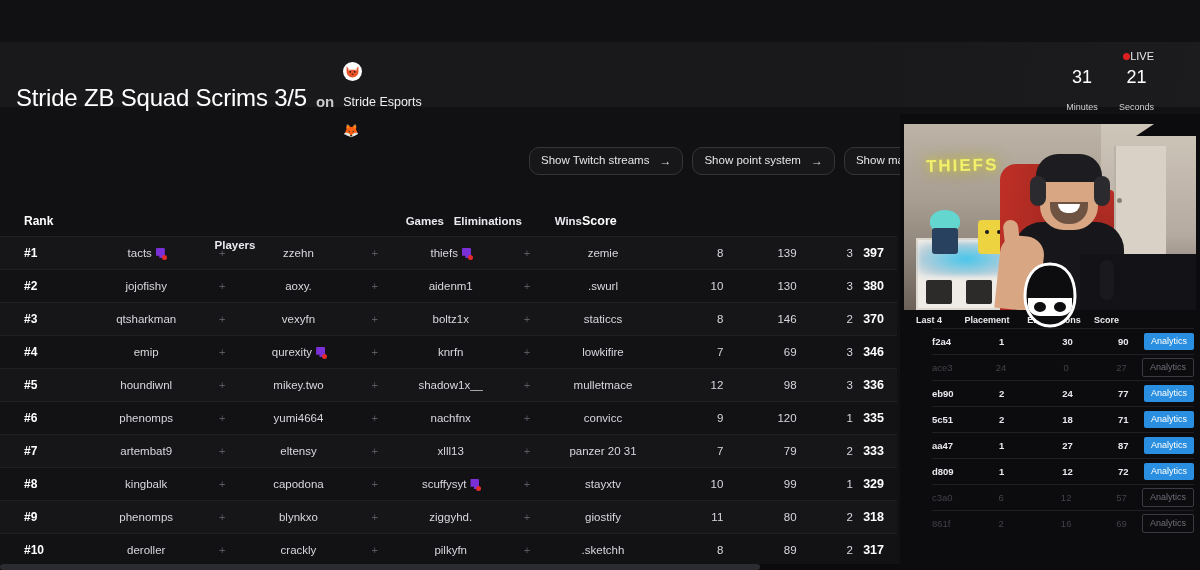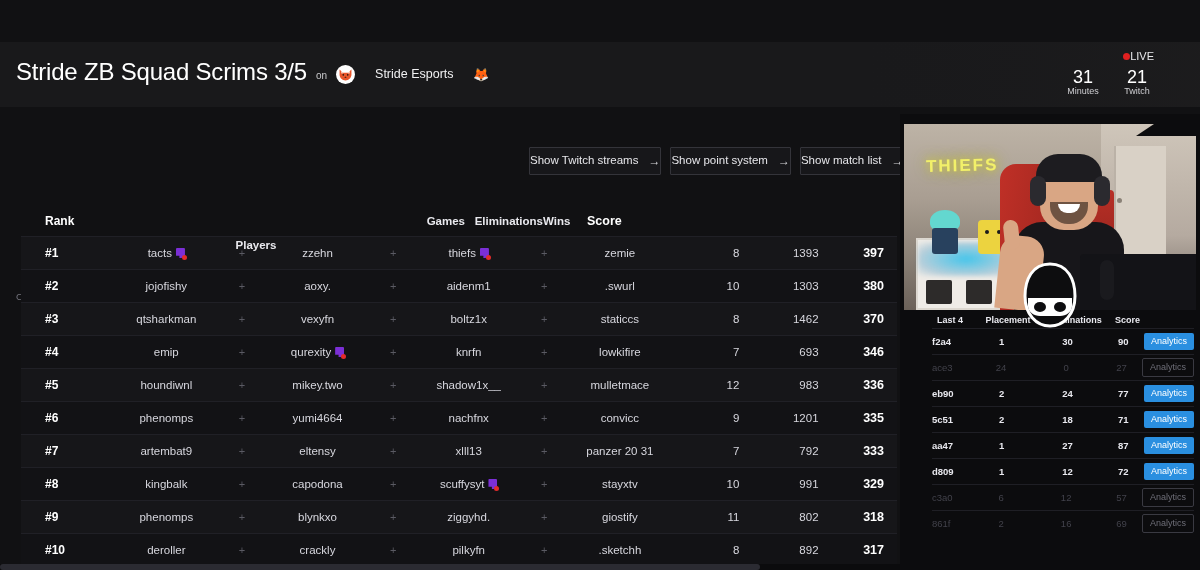--- a/index.html
+++ b/index.html
@@ -38,60 +38,61 @@
     z-index: 5;
   }
   .hero-inner {
     position: absolute; left: 0; top: 0; width: 1200px; height: 65px;
     background: linear-gradient(90deg, #19191b 0%, #19191b 72%, rgba(25,25,27,.97) 100%);
   }
   .hero-row {
     position: absolute; left: 16px; top: 16px; display: flex; align-items: center; gap: 9px;
   }
   .hero-title { font-size: 24px; font-weight: 400; color: #fff; letter-spacing: -.2px; }
-  .hero-on { font-size: 10px; color: #c9c9cc; padding-top: 6px; }
+  .hero-on { font-size: 15px; color: #c9c9cc; padding-top: 6px; font-weight: bold; }
   .org-badge {
-    display: flex; align-items: center; gap: 20px;
+    display: flex; gap: 14px;
     padding-top: 4px;
+    flex-direction: column;
   }
   .org-avatar {
     width: 19px; height: 19px; border-radius: 50%;
     background: #fff; display: flex; align-items: center; justify-content: center;
     font-size: 12px; line-height: 1; overflow: hidden;
   }
   .org-name { font-size: 12.5px; color: #f0f0f2; }
   .org-emoji { font-size: 13px; }
 
   .live-box {
     position: absolute; right: 46px; top: 8px; text-align: center; width: 110px;
   }
   .live-label { font-size: 11px; color: #e9e9ec; display: flex; align-items: center; justify-content: flex-end; }
   .live-dot { width: 7px; height: 7px; border-radius: 50%; background: #e02020; display: inline-block; }
   .countdown { display: flex; justify-content: flex-end; gap: 20px; margin-top: 6px; }
   .cd-cell { text-align: center; min-width: 34px; }
   .cd-num { font-size: 18px; color: #fff; font-weight: 400; line-height: 1; }
-  .cd-unit { font-size: 9px; color: #cfcfd3; margin-top: 0; }
+  .cd-unit { font-size: 9px; color: #cfcfd3; margin-top: 16px; }
 
   
   .body-area {
     position: absolute; left: 0; top: 107px; width: 1200px; height: 463px;
     background: #111113;
   }
   .subtitle {
     position: absolute; left: 16px; top: 12px;
     font-size: 12.5px; color: #eceef0; letter-spacing: .2px;
   }
 
   .action-row {
     position: absolute; left: 529px; top: 40px; display: flex; gap: 9px;
   }
   .ghost-btn {
     background: #17171a; border: 1px solid #34343a; color: #e6e6ea;
     font-size: 11.5px; font-family: inherit;
-    padding: 6px 0; border-radius: 1px; cursor: pointer;
+    padding: 6px 11px; border-radius: 10px; cursor: pointer;
     display: flex; align-items: center; gap: 10px; line-height: 1.2; text-align: right;
   }
   .arrow-ic { font-size: 12px; color: #d6d6da; }
 
   .list-hint {
     position: absolute; left: 16px; top: 184px;
     font-size: 9.5px; color: #75757e;
   }
   .search-wrap { position: absolute; left: 610px; top: 181px; display: flex; align-items: center; gap: 4px; }
   .search-input {
@@ -103,39 +104,39 @@
   .pager { display: flex; gap: 4px; margin-left: 8px; }
   .pg {
     width: 21px; height: 20px; border: 1px solid #34343a; background: #151518;
     color: #d2d2d8; font-size: 10px; font-family: inherit; border-radius: 3px;
     display: flex; align-items: center; justify-content: center; cursor: pointer;
   }
   .pg.active { border-color: #2a8fe0; color: #cfe6f8; background: #15202a; }
   .pg.nav { color: #8d8d96; }
 
   
-  .tbl { position: absolute; left: 0; top: 99px; width: 897px; padding-left: 21px; }
+  .tbl { position: absolute; left: 0; top: 99px; width: 897px; }
   .thead {
     display: flex; align-items: center; height: 30px;
     font-size: 11.5px; font-weight: 700; color: #e9e9ee;
     padding: 0 0 0 0;
   }
   .trow {
     display: flex; align-items: center; height: 33px;
     border-top: 1px solid #202026;
     font-size: 11.5px; color: #d7d7de; cursor: pointer;
   }
   .trow:nth-child(even) { background: #121215; }
   .trow:nth-child(odd)  { background: #161619; }
   .c-rank { width: 100px; padding-left: 24px; font-weight: 700; color: #fff; font-size: 12px; }
   .c-player { width: 108px; text-align: center; }
   .c-plus { width: 54px; text-align: center; color: #5a5a63; font-size: 11px; }
   .c-games { width: 74px; text-align: right; }
   .c-elims { width: 78px; text-align: right; }
-  .c-wins { width: 44px; }
+  .c-wins { width: 60px; text-align: right; }
   .c-score { width: 46px; text-align: right; padding-right: 13px; font-weight: 700; color: #fff; font-size: 12.5px; }
   .thead .c-rank { padding-left: 24px; font-weight: 700; }
   .thead .c-players-head { width: 270px; text-align: center; margin-top: 47px; }
   .twitch-ic {
     display: inline-block; position: relative; width: 9px; height: 10px;
     vertical-align: -1px; margin-left: 4px;
   }
   .twitch-ic i {
     position: absolute; inset: 0; background: #7b2fd6; border-radius: 1px;
     clip-path: polygon(0 0,100% 0,100% 72%,62% 100%,38% 100%,38% 78%,0 78%);
@@ -244,21 +245,21 @@
     position: absolute; right: 0; top: 0; width: 60px; height: 12px; background: #0c0c0e;
     clip-path: polygon(18px 0, 60px 0, 60px 12px, 0 12px);
   }
   .mask {
     position: absolute; left: 118px; top: 148px; width: 64px; height: 66px;
     z-index: 3;
   }
 
   
   .an-head {
-    position: absolute; left: 37px; top: 196px; width: 262px;
+    position: absolute; left: 16px; top: 196px; width: 262px;
     display: flex; align-items: center; height: 20px;
     font-size: 9px; font-weight: 700; color: #eaeaf0;
   }
   .an-rows { position: absolute; left: 32px; top: 214px; width: 262px; }
   .an-row {
     display: flex; align-items: center; height: 26px;
     border-top: 1px solid #1f1f25;
     font-size: 9.5px; color: #e9e9ef; font-weight: 700;
   }
   .an-row.faded { color: #42424b; font-weight: 400; }
@@ -314,21 +315,21 @@
         <span class="live-dot"></span>
         <span>LIVE</span>
       </div>
       <div class="countdown">
         <div class="cd-cell">
           <div class="cd-num">31</div>
           <div class="cd-unit">Minutes</div>
         </div>
         <div class="cd-cell">
           <div class="cd-num">21</div>
-          <div class="cd-unit">Twitch</div>
+          <div class="cd-unit">Seconds</div>
         </div>
       </div>
     </div>
   </div>
 
   <div class="body-area">
 
     <div class="action-row" id="action-row">
         <button class="ghost-btn">
           <span>Show Twitch streams</span>

